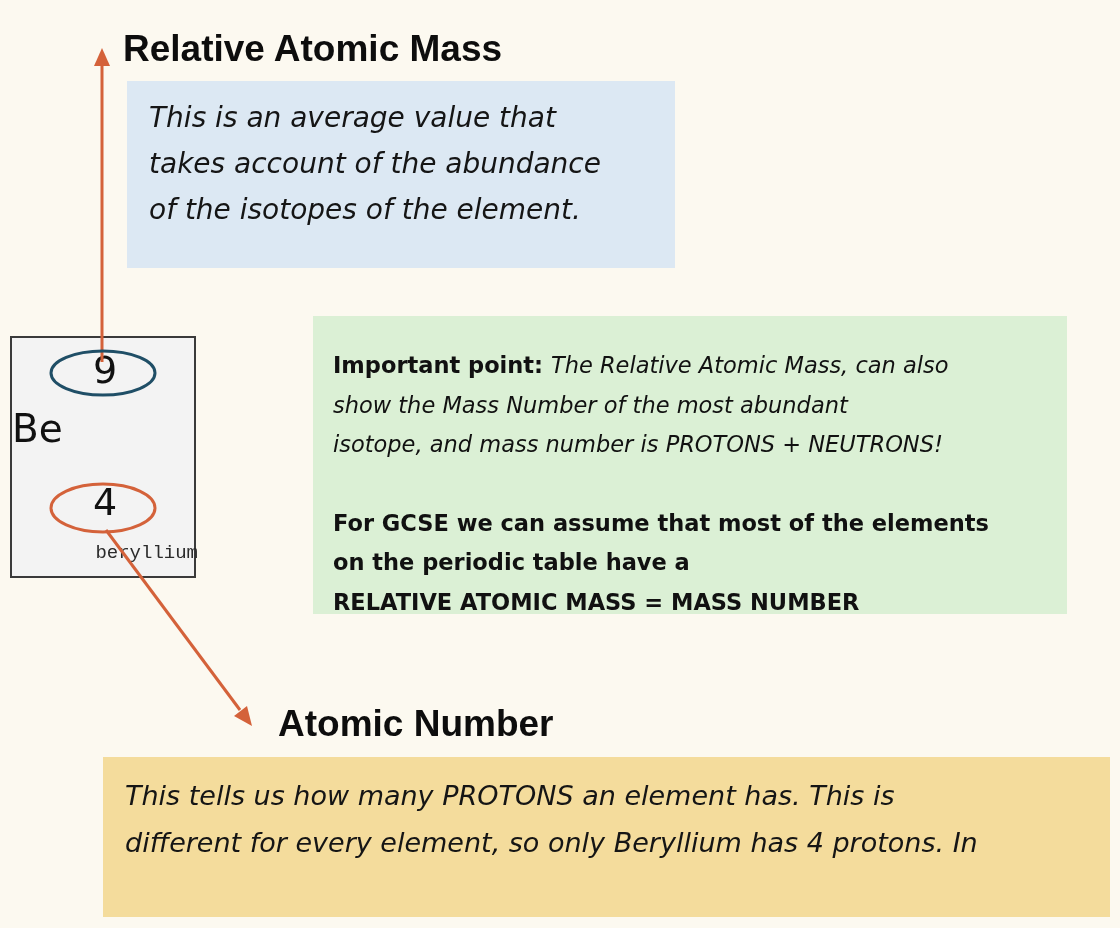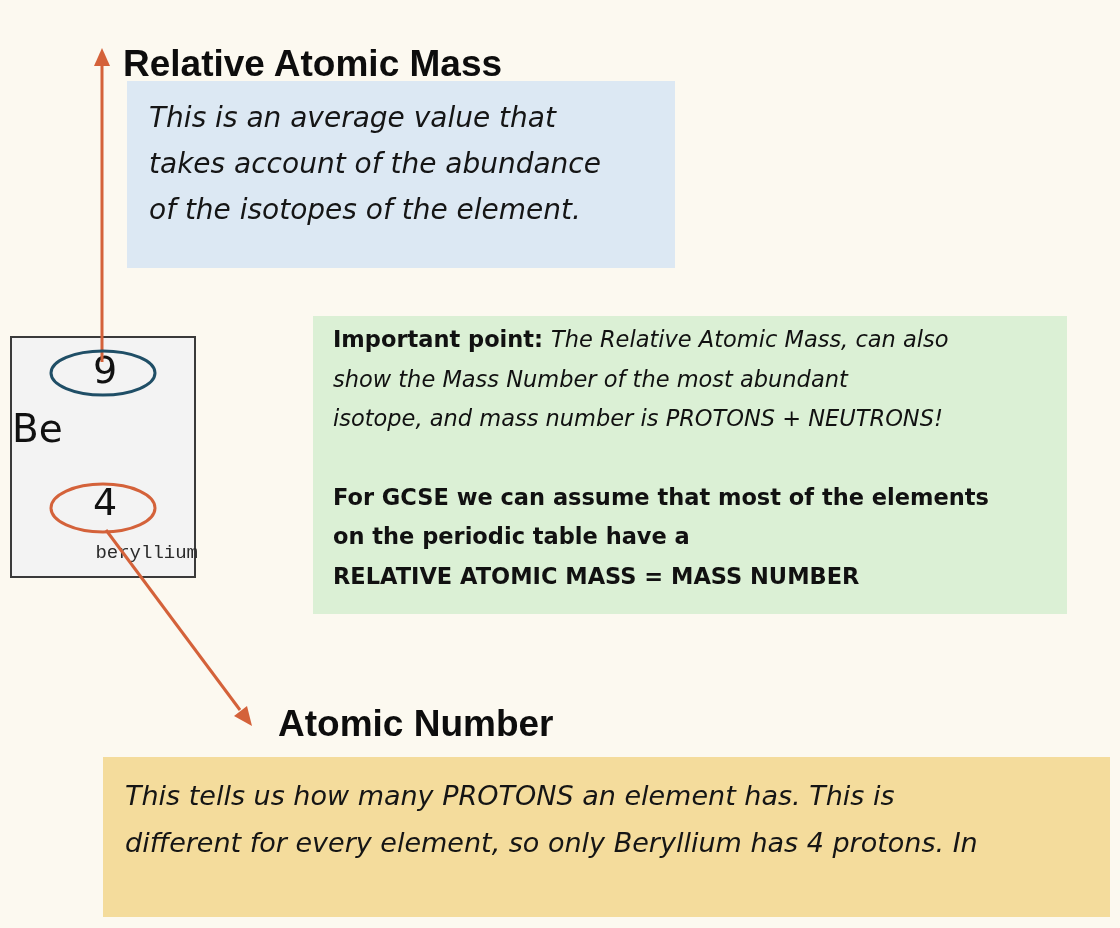--- a/index.html
+++ b/index.html
@@ -20,21 +20,21 @@
       font-family: "DejaVu Sans", sans-serif;
       font-style: italic; color: #151515;
     }
     #ram-box {
       left: 127px; top: 81px; width: 548px; height: 187px;
       background: #dce8f3; padding: 14px 0 0 22px;
       font-size: 28px; line-height: 46px;
     }
     #imp-box {
       left: 313px; top: 316px; width: 754px; height: 298px;
-      background: #dbf0d5; padding: 4px 0 0 20px;
+      background: #dbf0d5; padding: 30px 0 0 20px;
       font-size: 22.5px; line-height: 39.5px;
     }
     #imp-box .bold { font-weight: bold; font-style: normal; }
     #imp-box .it { font-style: italic; }
     #an-box {
       left: 103px; top: 757px; width: 1007px; height: 160px;
       background: #f4dc9c; padding: 16px 0 0 22px;
       font-size: 27px; line-height: 46.5px;
     }
     #element-card {
@@ -51,21 +51,21 @@
     }
     #elname {
       position: absolute; width: 186px; text-align: right;
       font-family: Liberation Mono, monospace; font-size: 19px; color: #2b2b2b;
     }
     svg.overlay { position: absolute; left: 0; top: 0; pointer-events: none; }
   </style>
 </head>
 <body>
 
-<div class="abs heading" style="left:123px; top:28px;margin-top:15px;">Relative Atomic Mass</div>
+<div class="abs heading" style="left:123px; top:28px;">Relative Atomic Mass</div>
 
 <div class="box italic-text" id="ram-box">
   <div>This is an average value that</div>
   <div>takes account of the abundance</div>
   <div>of the isotopes of the element.</div>
 </div>
 
 <div class="box" id="element-card">
   <div class="num" style="top:10px;">9</div>
   <div id="symbol" style="top:68px;">Be</div>

